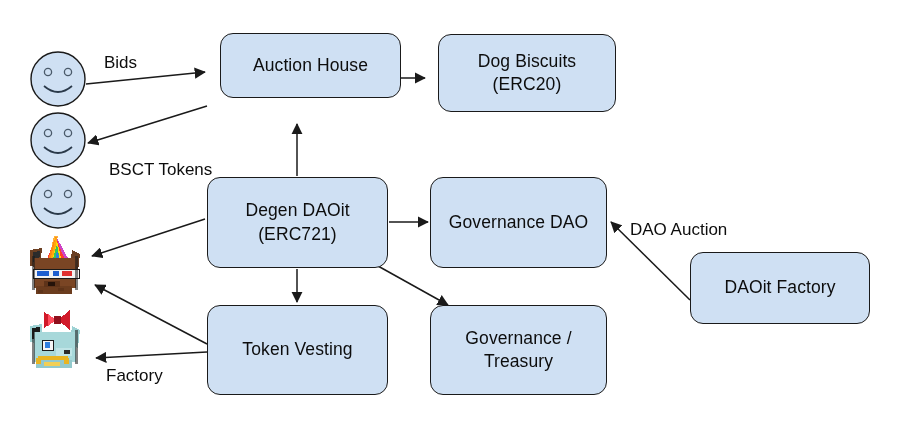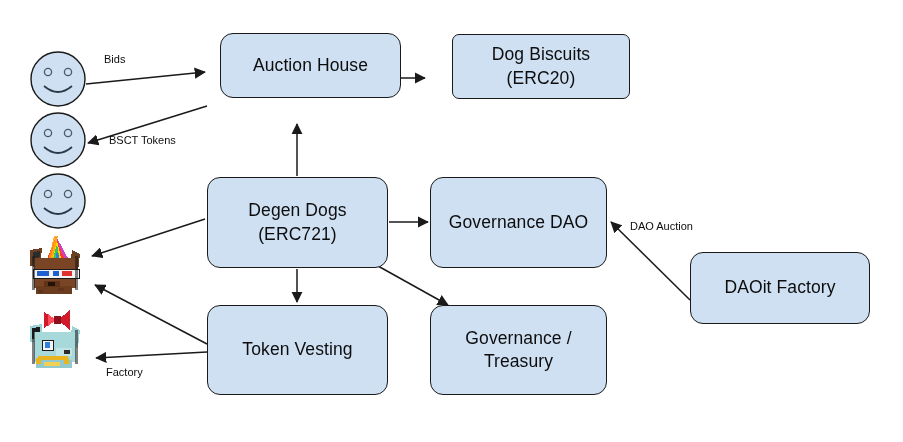--- a/index.html
+++ b/index.html
@@ -39,21 +39,21 @@
     color: #0d0d0d;
     font-size: 17.5px;
     line-height: 1.32;
     letter-spacing: 0.1px;
     white-space: pre-line;
     user-select: none;
   }
   .edge-label {
     position: absolute;
     color: #0d0d0d;
-    font-size: 11px;
+    font-size: 17px;
     line-height: 1.2;
     white-space: nowrap;
     user-select: none;
   }
 </style>
 </head>
 <body>
 
 <div id="diagram-root">
 
@@ -165,36 +165,36 @@
       <rect x="64" y="358" width="5" height="6" fill="#e8b422"></rect>
       <rect x="44" y="362" width="16" height="4" fill="#f2cf55"></rect>
 
       <rect x="32" y="330" width="3" height="34" fill="#1a1a1a" opacity="0.55"></rect>
       <rect x="75" y="330" width="3" height="34" fill="#1a1a1a" opacity="0.55"></rect>
     </g>
   </svg>
 
   <div class="node-box" style="left:220px; top:33px; width:181px; height:65px;">Auction House</div>
 
-  <div class="node-box" style="left:452px; top:34px; width:178px; height:65px;border-radius:7px;">Dog Biscuits
+  <div class="node-box" style="left:438px; top:34px; width:178px; height:78px;">Dog Biscuits
 (ERC20)</div>
 
-  <div class="node-box" style="left:207px; top:177px; width:181px; height:91px;">Degen Dogs
+  <div class="node-box" style="left:207px; top:177px; width:181px; height:91px;">Degen DAOit
 (ERC721)</div>
 
   <div class="node-box" style="left:430px; top:177px; width:177px; height:91px;">Governance DAO</div>
 
   <div class="node-box" style="left:690px; top:252px; width:180px; height:72px;">DAOit Factory</div>
 
   <div class="node-box" style="left:207px; top:305px; width:181px; height:90px;">Token Vesting</div>
 
   <div class="node-box" style="left:430px; top:305px; width:177px; height:90px;">Governance /
 Treasury</div>
 
   <div class="edge-label" style="left:104px; top:53px;">Bids</div>
 
-  <div class="edge-label" style="left:109px; top:134px;">BSCT Tokens</div>
+  <div class="edge-label" style="left:109px; top:160px;">BSCT Tokens</div>
 
   <div class="edge-label" style="left:106px; top:366px;">Factory</div>
 
   <div class="edge-label" style="left:630px; top:220px;">DAO Auction</div>
 
 </div>
 
 </body></html>

